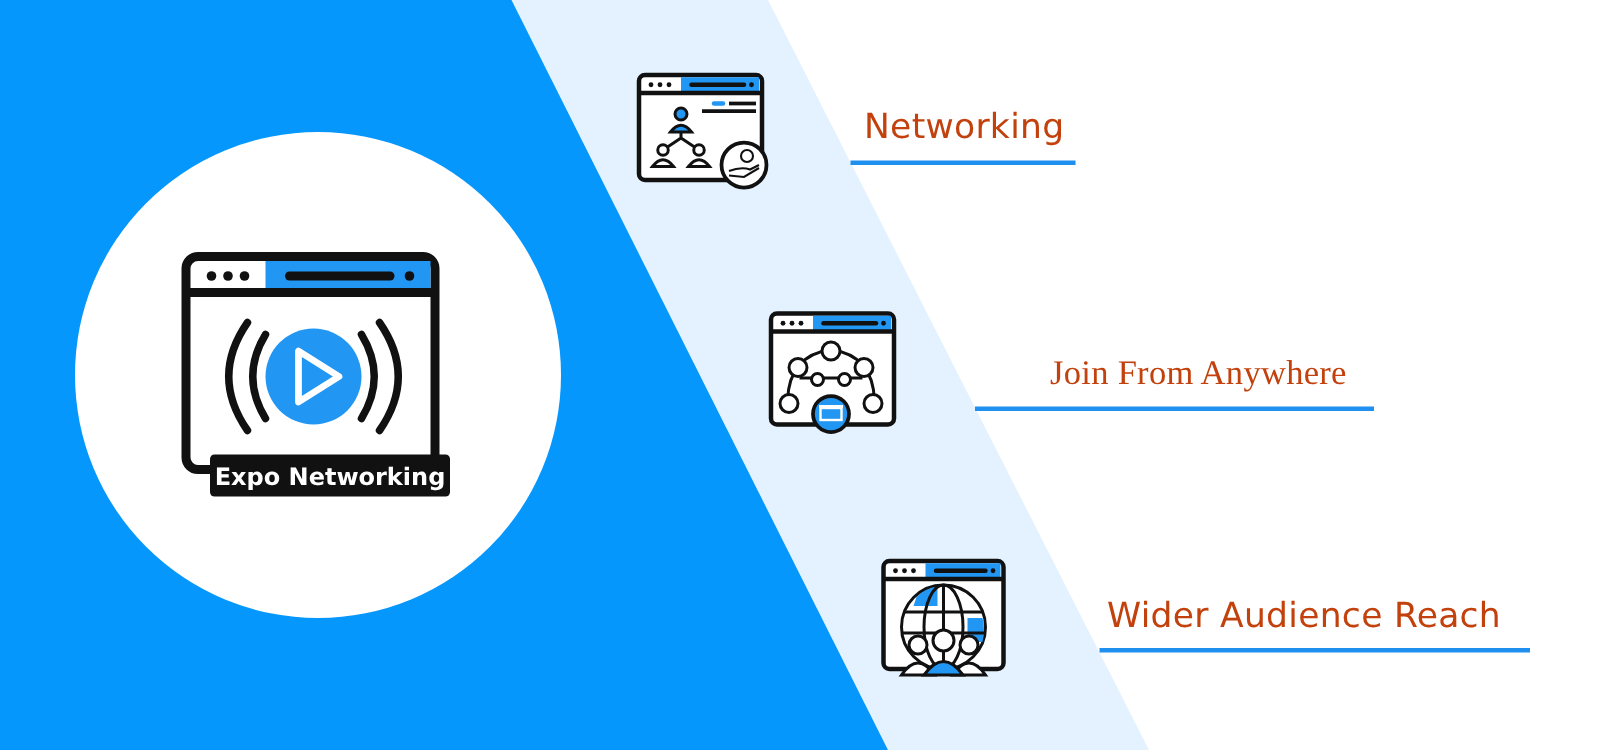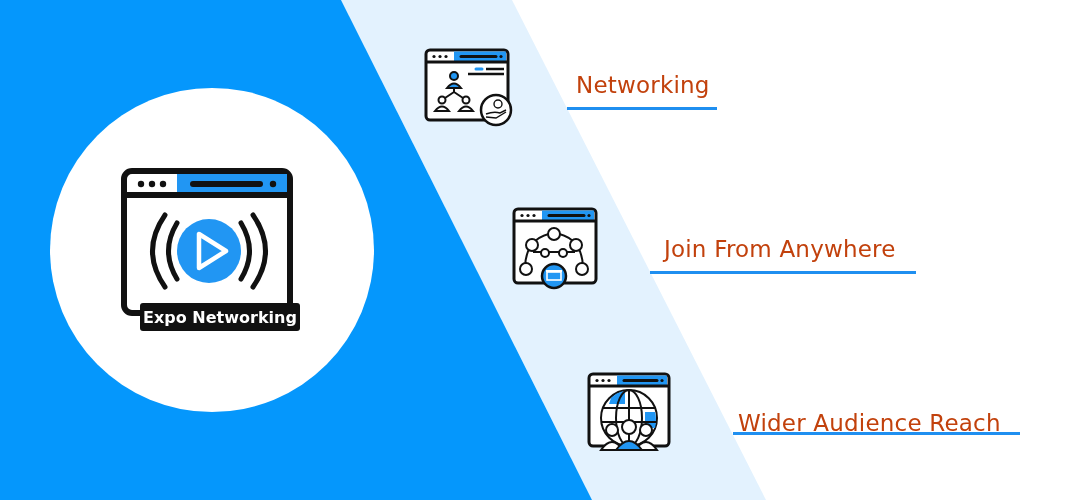--- a/index.html
+++ b/index.html
@@ -82,21 +82,21 @@
   <circle cx="20" cy="38" r="6" fill="#fff" stroke="#111" stroke-width="2"></circle>
   <circle cx="64" cy="38" r="6" fill="#fff" stroke="#111" stroke-width="2"></circle>
   <circle cx="33" cy="46" r="4" fill="#fff" stroke="#111" stroke-width="2"></circle>
   <circle cx="51" cy="46" r="4" fill="#fff" stroke="#111" stroke-width="2"></circle>
   <circle cx="14" cy="62" r="6" fill="#fff" stroke="#111" stroke-width="2"></circle>
   <circle cx="70" cy="62" r="6" fill="#fff" stroke="#111" stroke-width="2"></circle>
   <circle cx="42" cy="69" r="12" fill="#2196F3" stroke="#111" stroke-width="2.5"></circle>
   <rect x="35" y="65" width="14" height="8" fill="none" stroke="#fff" stroke-width="1.6"></rect>
   <line x1="34" y1="64" x2="50" y2="64" stroke="#fff" stroke-width="2"></line>
 </svg>
-<div class="feature-label" style="left:664px;top:236px;">Join From Anywhere</div>
+<div class="feature-label" style="left:700px;top:236px;font-family:Liberation Serif, serif;">Join From Anywhere</div>
 <div class="feature-line" style="left:650px;top:271px;width:266px;"></div>
 
 <svg class="feature-icon" style="left:587px;top:372px;" width="86" height="82" viewBox="0 0 86 82">
   <rect x="2" y="2" width="80" height="72" rx="4" fill="#fff" stroke="#111" stroke-width="3"></rect>
   <rect x="30" y="3.5" width="50" height="10" fill="#2196F3"></rect>
   <line x1="2" y1="14" x2="82" y2="14" stroke="#111" stroke-width="3"></line>
   <circle cx="10" cy="8.5" r="1.6" fill="#111"></circle>
     <circle cx="16" cy="8.5" r="1.6" fill="#111"></circle>
     <circle cx="22" cy="8.5" r="1.6" fill="#111"></circle>
   <line x1="37" y1="8.5" x2="70" y2="8.5" stroke="#111" stroke-width="3" stroke-linecap="round"></line>
@@ -108,14 +108,14 @@
   <line x1="42" y1="18" x2="42" y2="74" stroke="#111" stroke-width="2"></line>
   <line x1="16" y1="36" x2="68" y2="36" stroke="#111" stroke-width="2"></line>
   <line x1="14" y1="50" x2="70" y2="50" stroke="#111" stroke-width="2"></line>
   <circle cx="25" cy="58" r="6" fill="#fff" stroke="#111" stroke-width="2"></circle>
   <path d="M14,78 Q25,62 36,78 Z" fill="#fff" stroke="#111" stroke-width="2"></path>
   <circle cx="59" cy="58" r="6" fill="#fff" stroke="#111" stroke-width="2"></circle>
   <path d="M48,78 Q59,62 70,78 Z" fill="#fff" stroke="#111" stroke-width="2"></path>
   <circle cx="42" cy="55" r="7" fill="#fff" stroke="#111" stroke-width="2"></circle>
   <path d="M29,78 Q42,60 55,78 Z" fill="#2196F3" stroke="#111" stroke-width="2"></path>
 </svg>
-<div class="feature-label" style="left:738px;top:398px;margin-top:12px;">Wider Audience Reach</div>
+<div class="feature-label" style="left:738px;top:398px;">Wider Audience Reach</div>
 <div class="feature-line" style="left:733px;top:432px;width:287px;"></div>
 
 </body></html>

